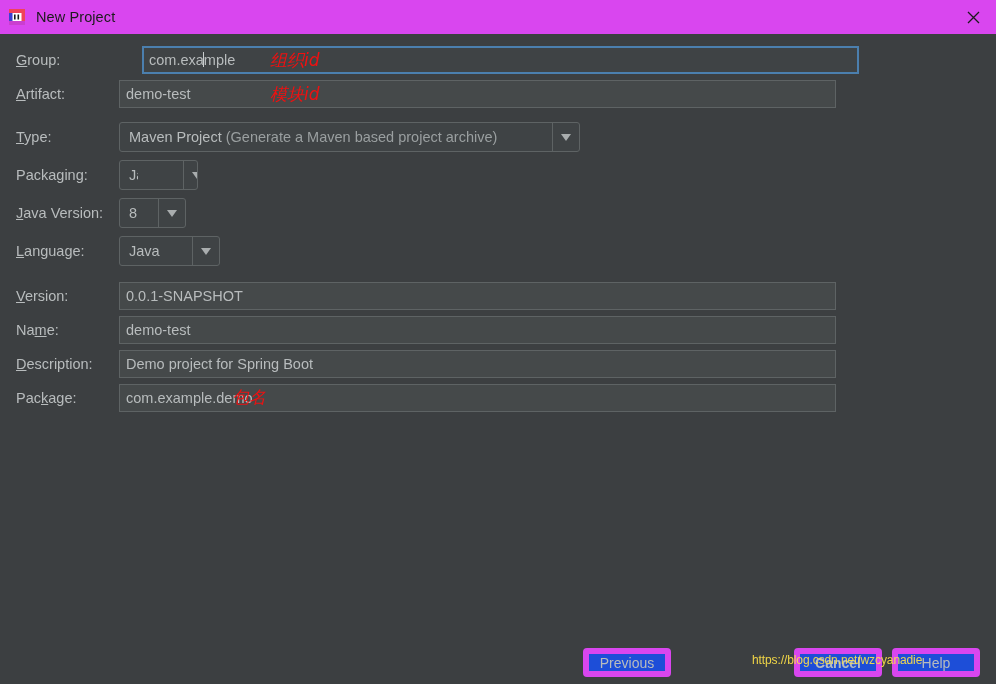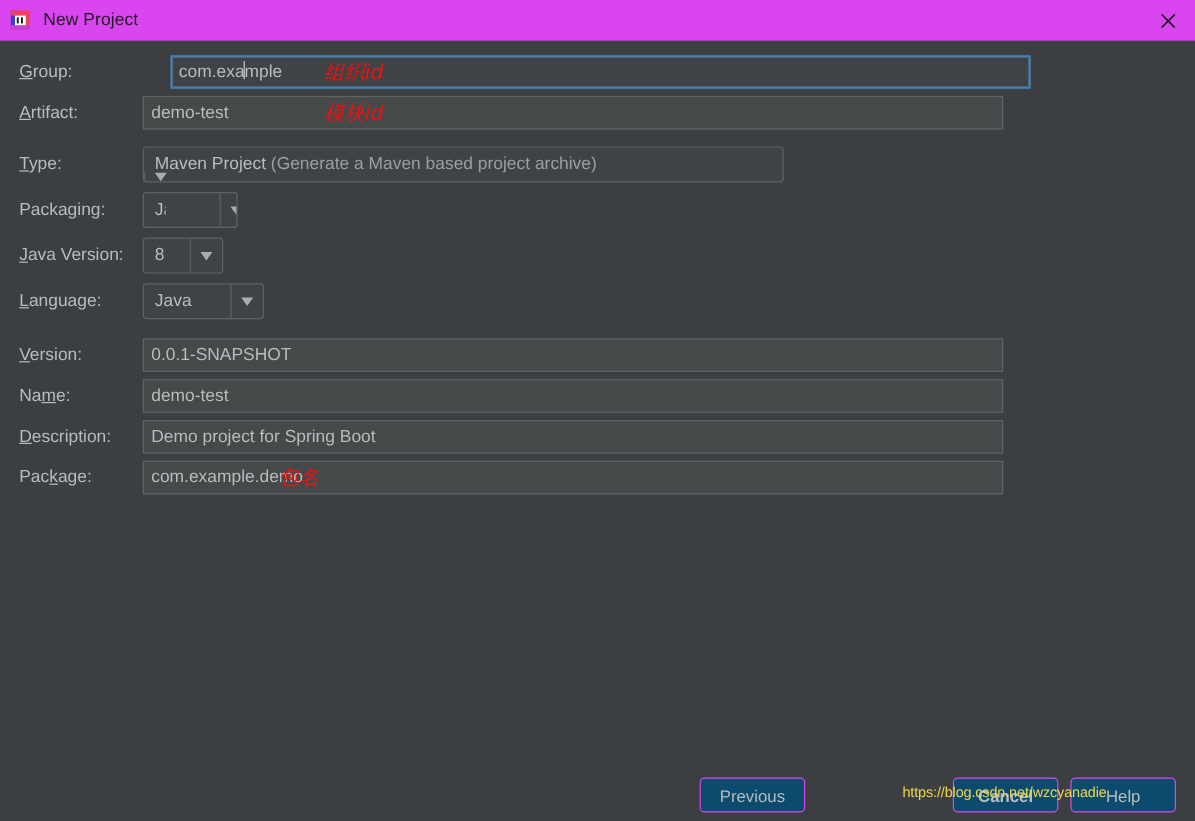--- a/index.html
+++ b/index.html
@@ -163,22 +163,22 @@
     position: absolute;
     top: 614px;
     left: 0;
     width: 996px;
     height: 36px;
   }
   .btn {
     position: absolute;
     top: 0;
     height: 29px;
-    background: #0c4a6e;
-    border: 1px solid #d946ef;
+    background: #1d4ed8;
+    border: 6px solid #d946ef;
     border-radius: 4px;
     color: #b8bcbd;
     font-size: 14px;
     display: flex;
     align-items: center;
     justify-content: center;
     user-select: none;
   }
   .btn.primary {
     background: #365880;
@@ -234,21 +234,21 @@
     </div>
 
     <div class="row" style="top:46px;">
       <div class="label"><u>A</u>rtifact:</div>
       <div class="field wide">demo-test</div>
       <div class="annot" style="left:270px; top:3px;">模块id</div>
     </div>
 
     <div class="row" style="top:88px; height:30px;">
       <div class="label" style="height:30px; line-height:30px;"><u>T</u>ype:</div>
-      <div class="combo" style="width:534px;flex-direction:column;">
+      <div class="combo" style="width:461px;">
         <div class="combo-text"><span>Maven Project</span><span class="dim"> (Generate a Maven based project archive)</span></div>
         <div class="combo-arrow">
             <span class="arrow-glyph"></span>
           </div>
       </div>
     </div>
 
     <div class="row" style="top:126px; height:30px;">
       <div class="label" style="height:30px; line-height:30px;">Packa<u>g</u>ing:</div>
       <div class="combo" style="width:79px;gap:45px;">

